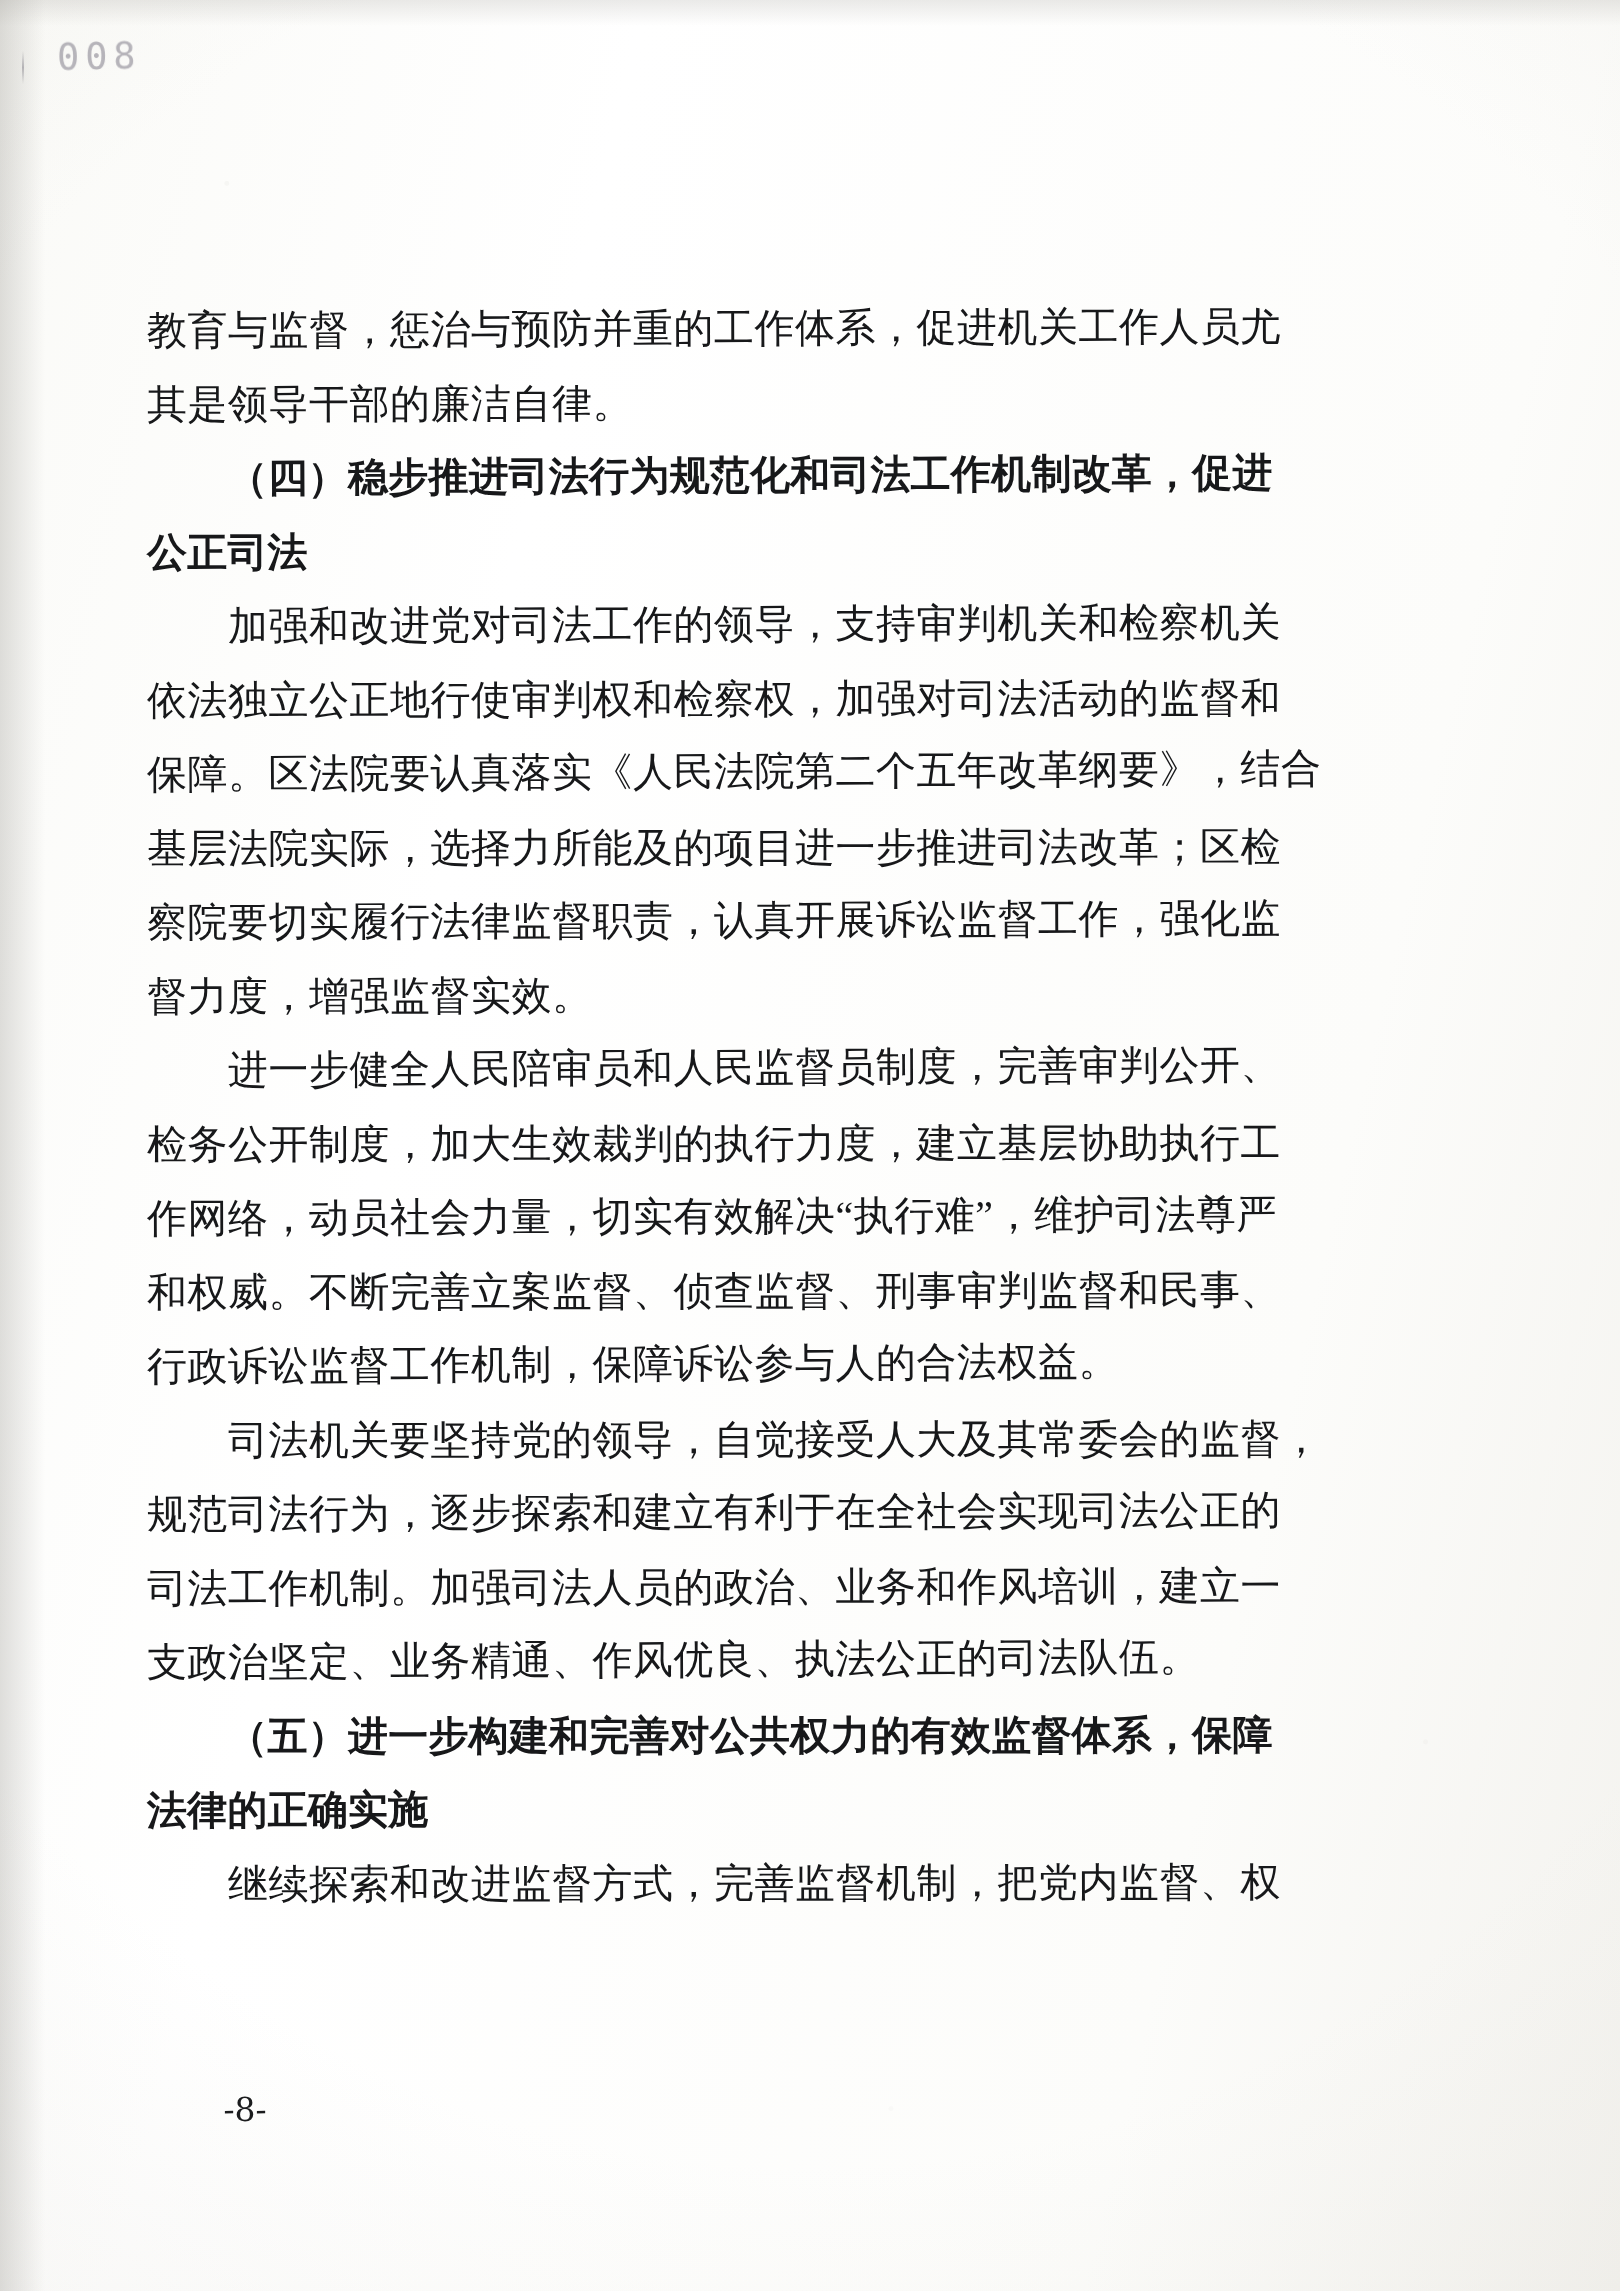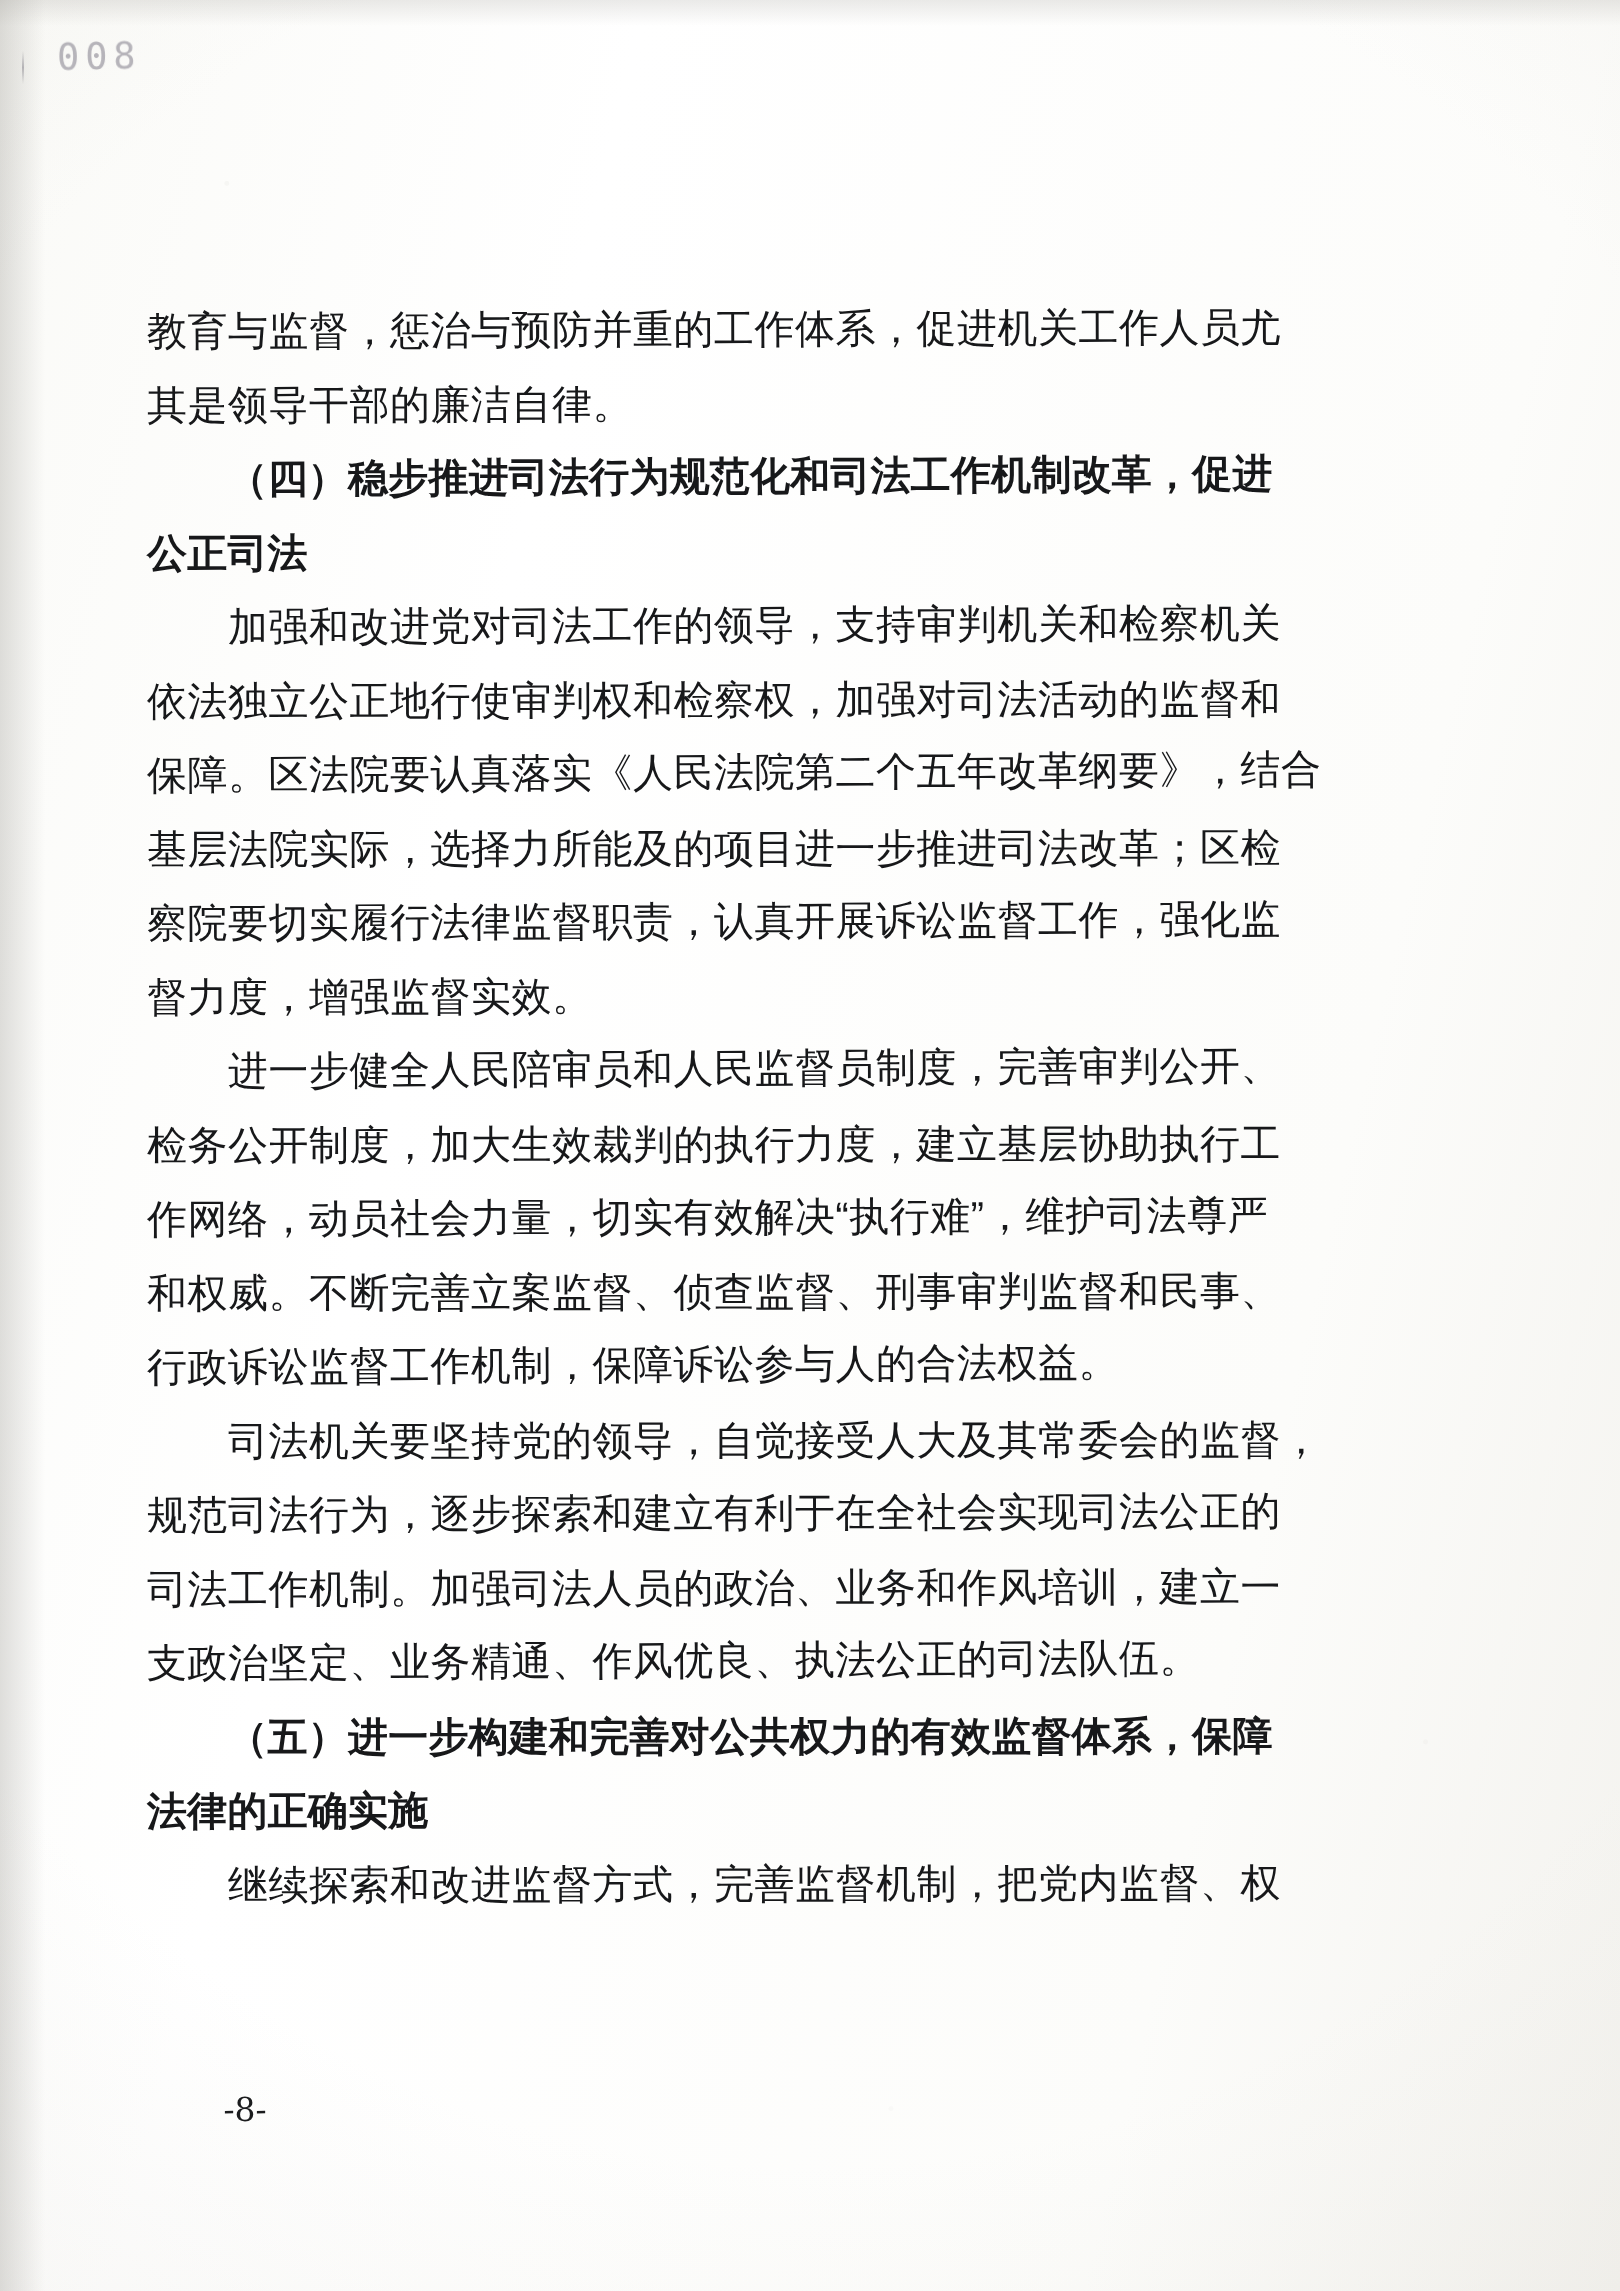--- a/index.html
+++ b/index.html
@@ -70,21 +70,21 @@
     filter: blur(0.5px);
   }
 
   
   .body-text {
     position: absolute;
     left: 147px;
     top: 294px;
     width: 1313px;
     color: #17181a;
-    font-family: Liberation Sans, sans-serif;
+    font-family: Liberation Serif, serif;
     font-size: 40px;
     line-height: 74px;
     letter-spacing: 0.5px;
     text-align: justify;
   }
   .line {
     white-space: pre;
     transform-origin: left center;
   }
   .line.bold {

